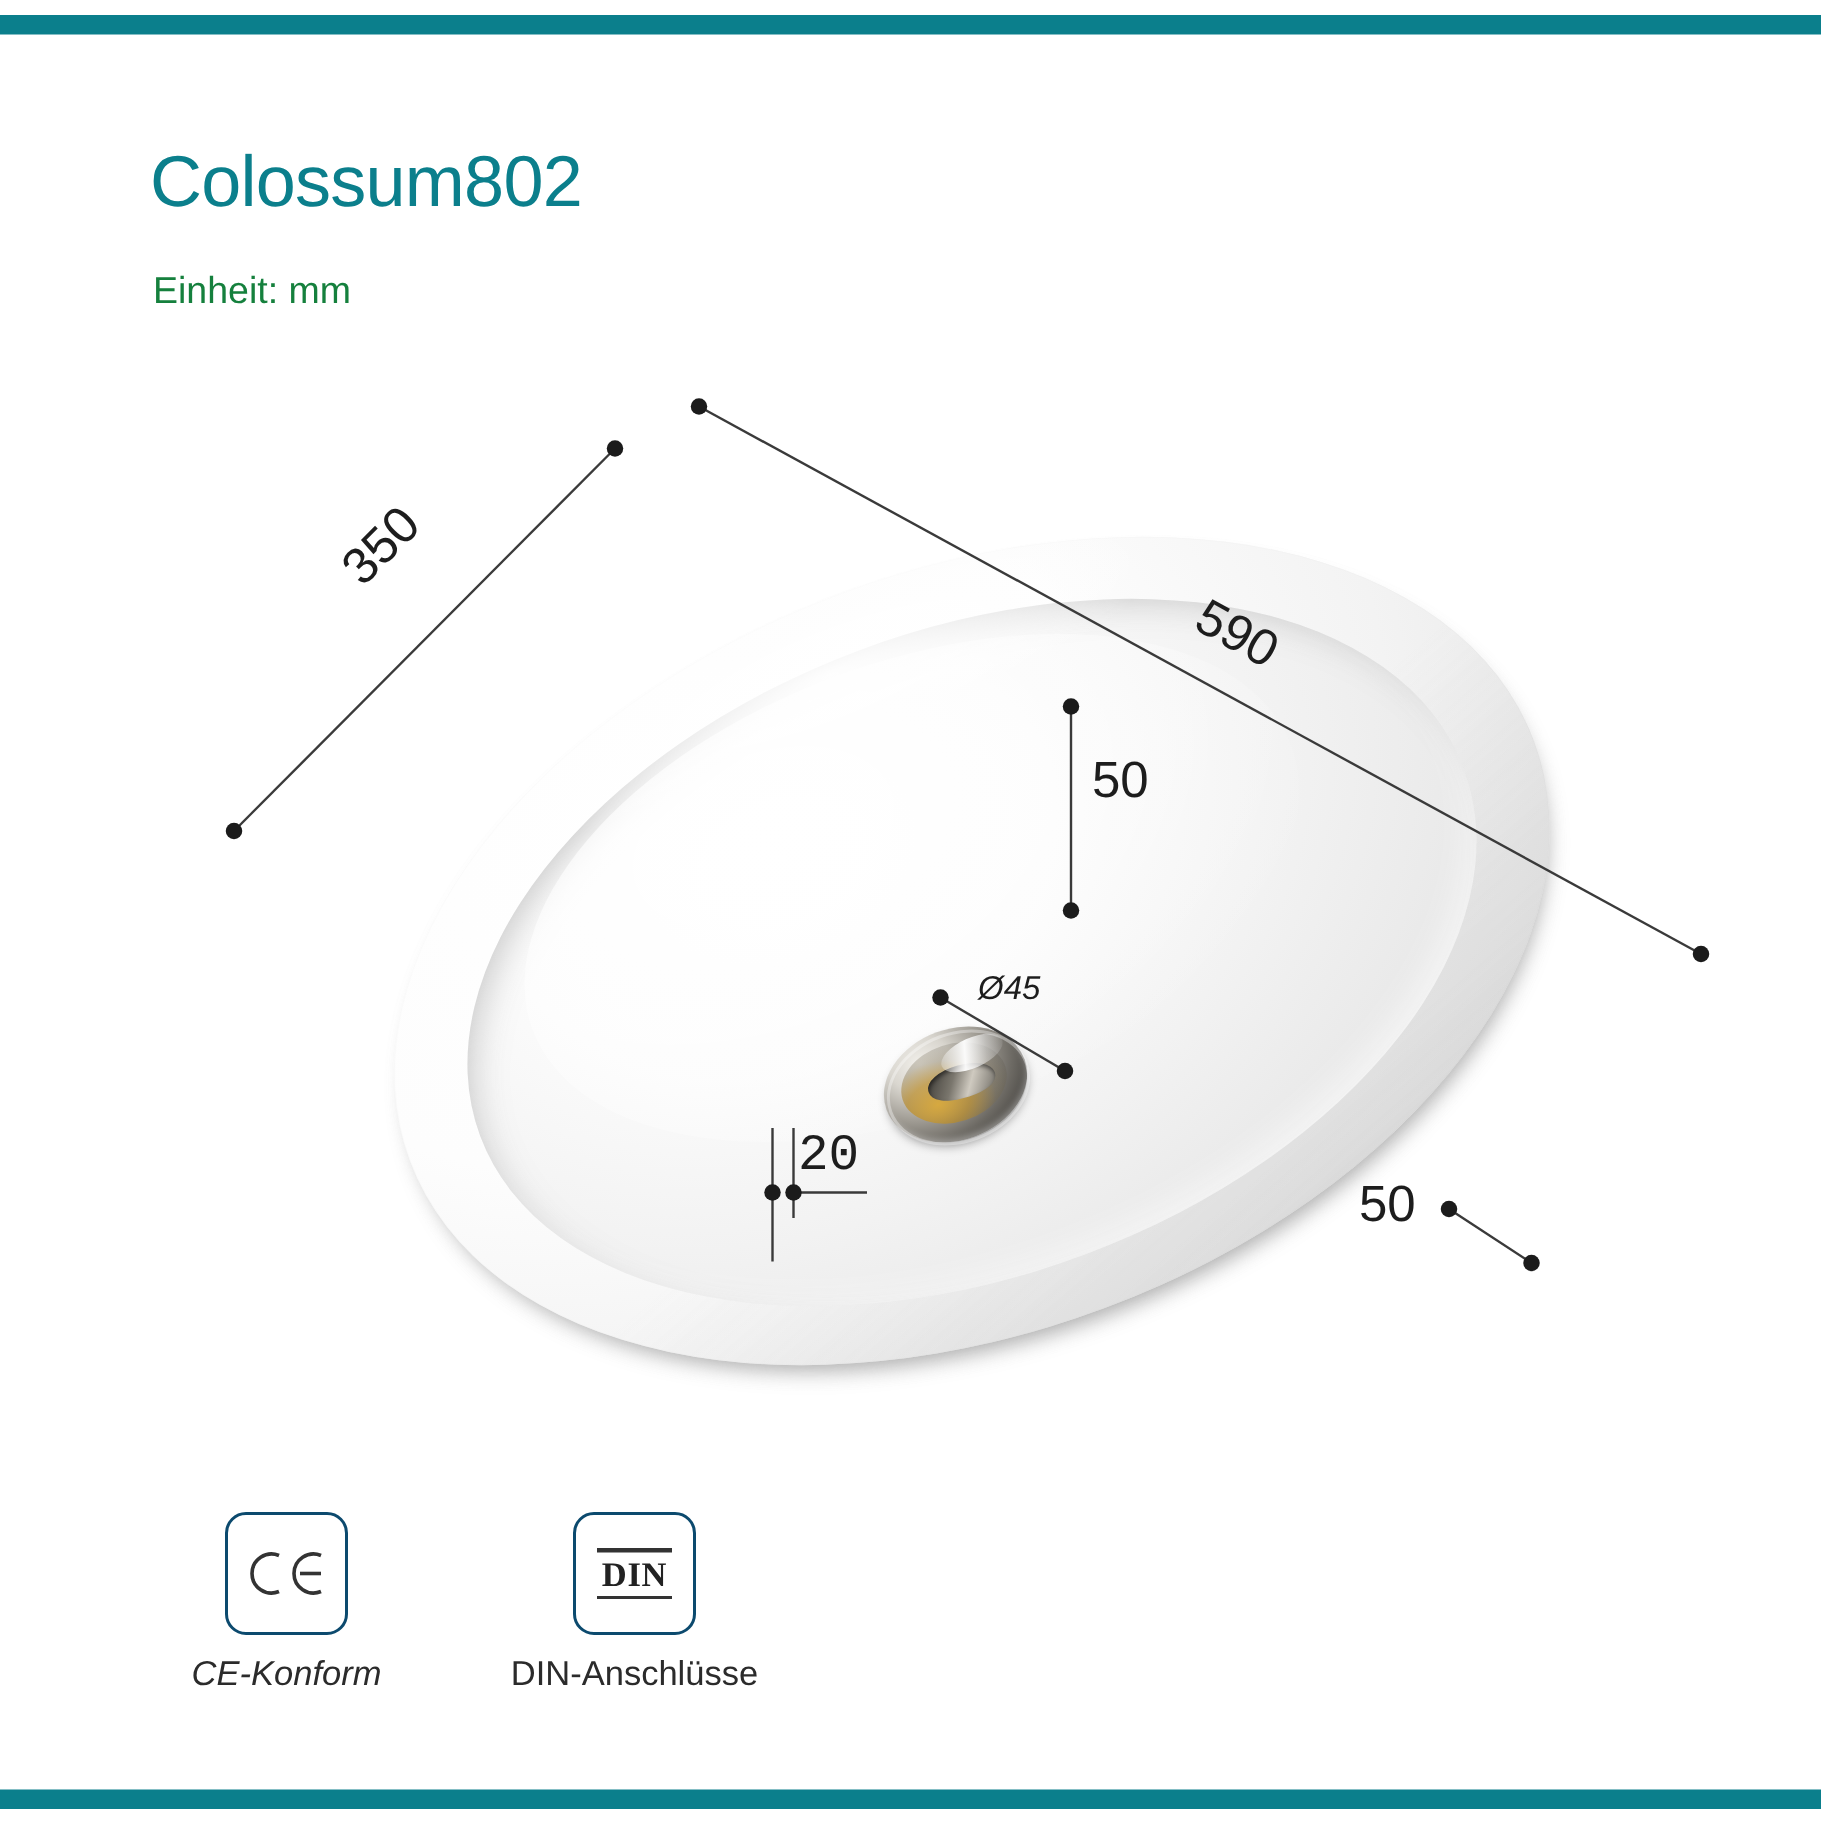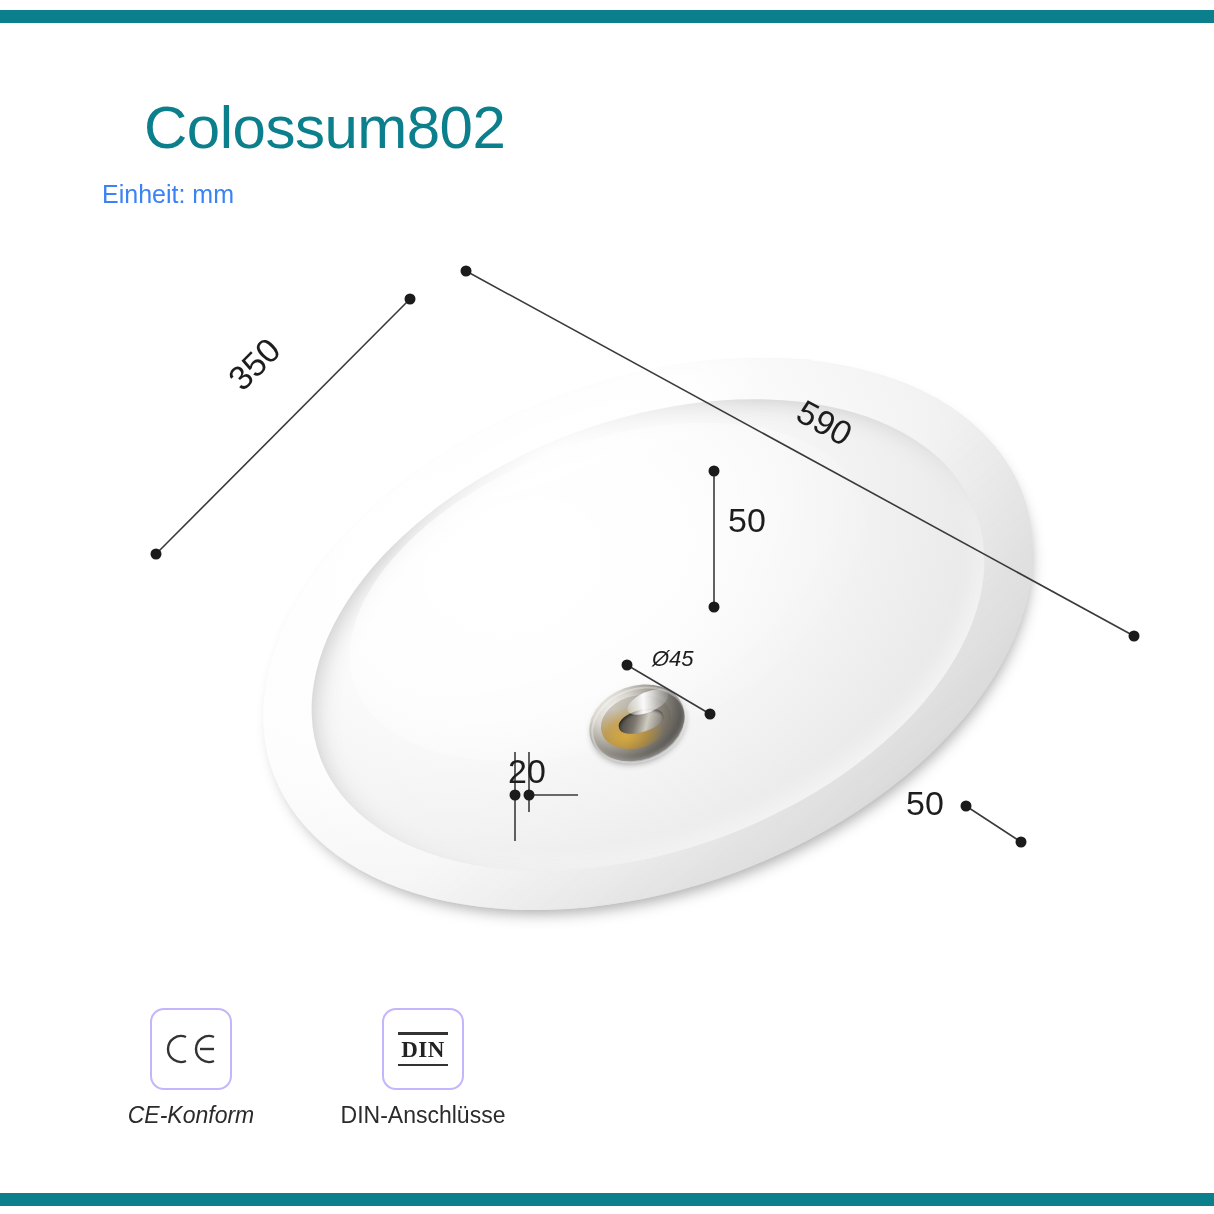--- a/index.html
+++ b/index.html
@@ -3,23 +3,23 @@
 <meta charset="utf-8">
 <style>
   html,body{margin:0;padding:0;background:#ffffff;}
   body{width:1214px;height:1214px;position:relative;overflow:hidden;
        font-family:"Liberation Sans","DejaVu Sans",sans-serif;}
 
   .band{position:absolute;left:0;width:1214px;background:#0b7f8c;}
   .band-top{top:10px;height:13px;}
   .band-bottom{top:1193px;height:13px;}
 
-  .title{position:absolute;left:100px;top:98px;font-size:60px;color:#0b7f8c;
-         letter-spacing:-0.5px;font-weight:400;line-height:1;margin-left:44px;}
-  .subtitle{position:absolute;left:102px;top:182px;font-size:25px;color:#3b82f6;
+  .title{position:absolute;left:100px;top:98px;font-size:48px;color:#0b7f8c;
+         letter-spacing:-0.5px;font-weight:400;line-height:1;}
+  .subtitle{position:absolute;left:102px;top:182px;font-size:25px;color:#15803d;
             font-weight:400;line-height:1;}
 
   .stage{position:absolute;left:0;top:0;width:1214px;height:1214px;}
 
   
   .basin-wrap{position:absolute;left:148px;top:362px;width:900px;height:560px;}
 
   .basin-shadow{position:absolute;left:108px;top:30px;width:790px;height:500px;
       border-radius:50%;transform:rotate(-20.5deg);
       background:radial-gradient(ellipse at 42% 35%, #d8d8d8 0%, #c9c9c9 60%, #bfbfbf 100%);
@@ -76,27 +76,27 @@
   
   svg.dims{position:absolute;left:0;top:0;width:1214px;height:1214px;overflow:visible;}
   svg.dims line,svg.dims path{stroke:#3a3a3a;stroke-width:1.6;fill:none;}
   svg.dims circle{fill:#1b1b1b;}
 
   .dimtext{position:absolute;font-size:34px;color:#1d1d1d;white-space:nowrap;line-height:1;}
   .dim350{left:222px;top:372px;transform:rotate(-45deg);transform-origin:left top;}
   .dim590{left:808px;top:394px;transform:rotate(29deg);transform-origin:left top;}
   .dim90{left:728px;top:503px;}
   .dim45{left:652px;top:648px;font-size:22px;font-style:italic;}
-  .dim20{left:508px;top:754px;}
+  .dim20{left:532px;top:754px;font-family:Liberation Mono, monospace;}
   .dim50{left:906px;top:766px;margin-top:20px;}
 
   
   .badges{position:absolute;left:110px;top:1000px;}
   .badge{position:absolute;}
-  .badge .box{width:78px;height:78px;border:2px solid #c4b5fd;border-radius:14px;
+  .badge .box{width:78px;height:78px;border:2px solid #0c4a6e;border-radius:14px;
       display:flex;align-items:center;justify-content:center;background:#fff;}
   .badge .cap{position:absolute;left:50%;transform:translateX(-50%);top:94px;
       font-size:23px;color:#2b2b2b;white-space:nowrap;}
   .badge-ce{left:40px;top:8px;font-style:italic;}
   .badge-din{left:272px;top:8px;}
   .din-mark{display:flex;flex-direction:column;align-items:center;gap:3px;}
   .din-rule{width:50px;height:2.5px;background:#333;}
   .din-txt{font-size:23px;font-weight:700;color:#222;letter-spacing:.5px;line-height:1;
            font-family:"Liberation Serif",serif;}
 </style>

